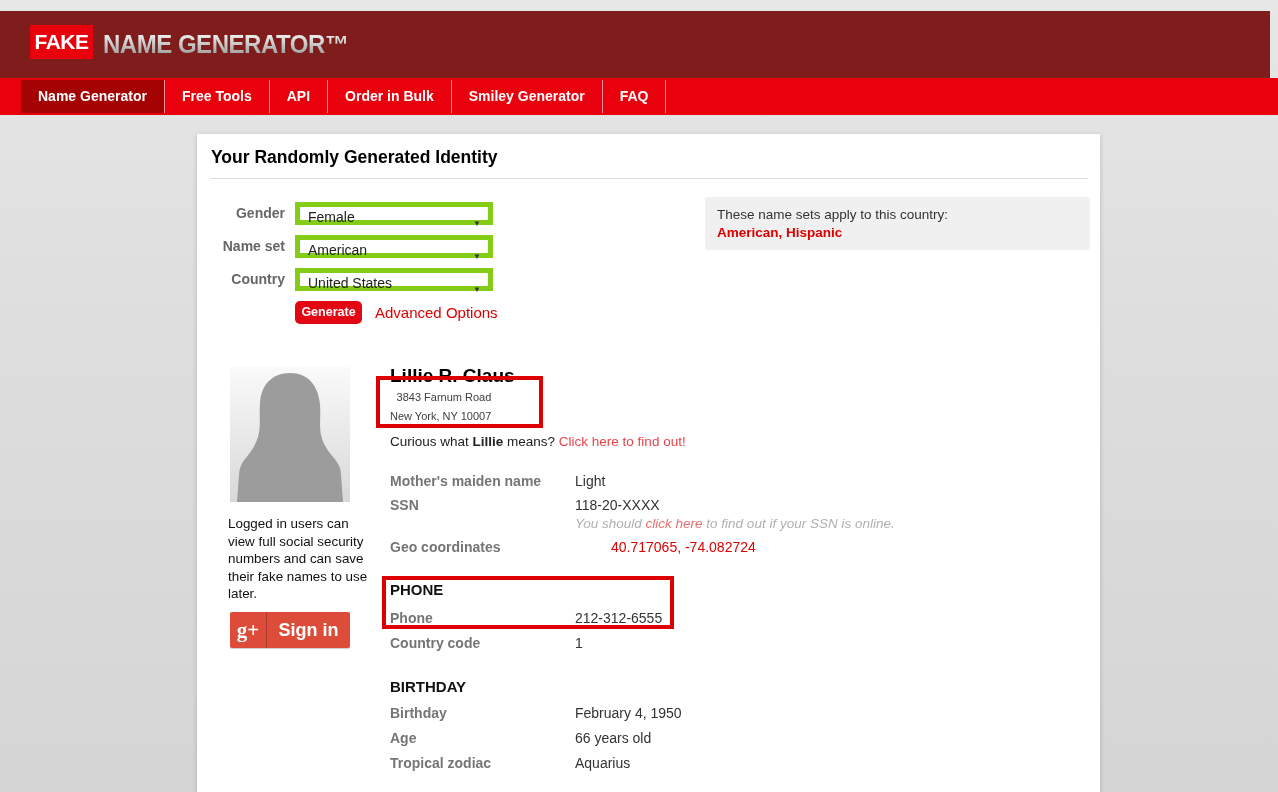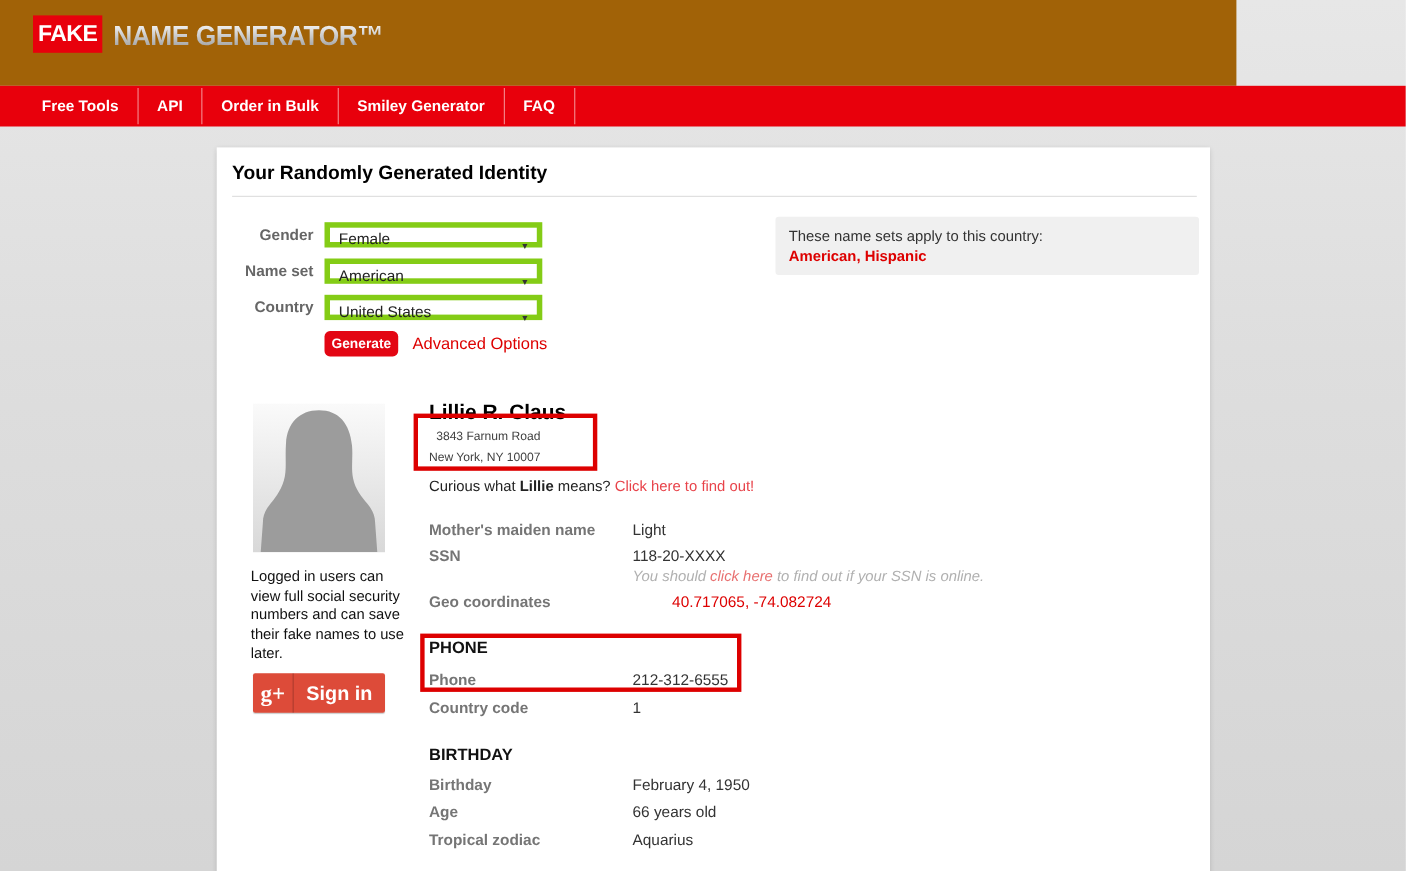--- a/index.html
+++ b/index.html
@@ -2,21 +2,21 @@
 <html><head>
 <meta charset="utf-8">
 <style>
   * { margin:0; padding:0; box-sizing:border-box; }
   html,body { width:1278px; height:792px; overflow:hidden;
     font-family:"Liberation Sans", sans-serif; }
   body { position:relative;
     background:linear-gradient(180deg,#e7e7e7 0%,#dedede 40%,#d5d5d5 100%); }
 
   
-  .header { position:absolute; left:0; top:0; width:1124px; height:78px; background:#a16207; }
+  .header { position:absolute; left:0; top:11px; width:1270px; height:78px; background:#7f1d1d; }
   .logo-badge { position:absolute; left:30px; top:14px; width:63px; height:34px;
     background:#e8000c; color:#fff; font-weight:bold; font-size:21px; line-height:34px;
     text-align:center; letter-spacing:-0.5px; }
   .logo-text { position:absolute; left:103px; top:19px; font-size:25px; font-weight:bold;
     letter-spacing:-0.5px; background:linear-gradient(#ffffff,#8f8f8f);
     -webkit-background-clip:text; background-clip:text; color:transparent;
     transform:scaleX(.96); transform-origin:left; }
 
   
   .nav { position:absolute; left:0; top:78px; width:1278px; height:37px; background:#e8000c; }
@@ -86,20 +86,21 @@
 </head>
 <body>
 
 <div class="header">
   <div class="logo-badge">FAKE</div>
   <div class="logo-text">NAME GENERATOR™</div>
 </div>
 
 <div class="nav">
   <div class="tabs">
+    <div class="tab active">Name Generator</div>
     <div class="tab">Free Tools</div>
     <div class="tab">API</div>
     <div class="tab">Order in Bulk</div>
     <div class="tab">Smiley Generator</div>
     <div class="tab">FAQ</div>
   </div>
 </div>
 
 <div class="content">
   <div class="page-title">Your Randomly Generated Identity</div>

